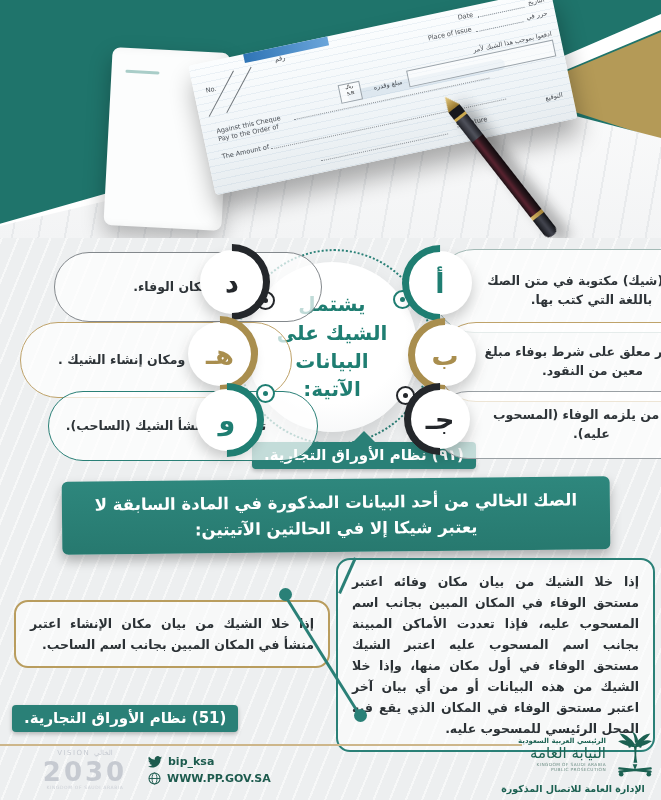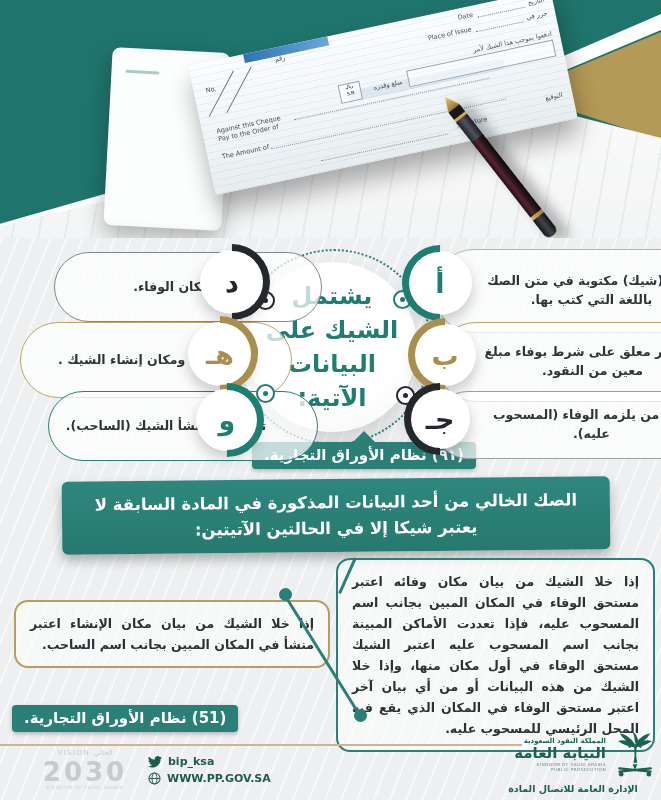--- a/index.html
+++ b/index.html
@@ -45,21 +45,21 @@
   .pen .grip{height:26px;background:linear-gradient(90deg,#23242a,#50525c,#1b1c22);}
   .pen .body{flex:1;background:linear-gradient(90deg,#1d1115,#5a2330 35%,#2a161c 65%,#110a0d);}
   .pen .ring{height:4px;background:linear-gradient(90deg,#d8b867,#a07f35);}
   .pen .cap{height:24px;border-radius:0 0 6px 6px;background:linear-gradient(90deg,#15161b,#43454f,#0f1014);}
 
   
   .hub-ring{position:absolute;left:236px;top:249px;width:192px;height:192px;border:2.5px dotted #2a8077;border-radius:50%;}
   .hub{position:absolute;left:247px;top:262px;width:170px;height:170px;border-radius:50%;
       background:radial-gradient(circle at 50% 40%,#ffffff 55%,#f0f2f3 100%);
       box-shadow:0 12px 24px rgba(0,0,0,.13);display:flex;align-items:center;justify-content:center;}
-  .hub span{color:#1f7e72;font-weight:bold;font-size:24px;line-height:1.42;text-align:center;white-space:pre-line;direction:rtl;}
+  .hub span{color:#1f7e72;font-weight:bold;font-size:20px;line-height:1.42;text-align:center;white-space:pre-line;direction:rtl;}
   .bubble{position:absolute;display:flex;align-items:center;justify-content:center;
       border:1.6px solid #aaa;border-radius:40px;background:rgba(255,255,255,.72);}
   .bubble span{direction:rtl;text-align:center;font-weight:bold;font-size:12.5px;line-height:1.5;color:#2e3438;}
   .pad-l{padding:4px 12px 4px 46px;}   
   .pad-r{padding:4px 46px 4px 12px;}   
   .lcircle{position:absolute;border-radius:50%;background:#fff;display:flex;align-items:center;justify-content:center;
       box-shadow:0 7px 14px rgba(0,0,0,.20);z-index:3;}
   .lcircle span{font-weight:bold;font-size:27px;color:var(--c);direction:rtl;line-height:1;}
   .cres{position:absolute;inset:-6px;border:7px solid var(--c);border-radius:50%;}
   .arc-left{border-color:var(--c) transparent transparent var(--c);transform:rotate(-45deg);}
@@ -88,21 +88,21 @@
   .vision{position:absolute;left:33px;top:750px;width:104px;color:#c6cad1;text-align:center;line-height:1.1;}
   .vision .v1{font-size:7px;letter-spacing:1.5px;}
   .vision .v2{font-size:26px;font-weight:bold;letter-spacing:3px;}
   .vision .v3{font-size:4.5px;letter-spacing:.6px;color:#ced2d8;}
   .links{position:absolute;left:148px;top:755px;color:#1d5b4e;font-weight:bold;font-size:11px;}
   .links .row{display:flex;align-items:flex-end;gap:6px;margin-bottom:4px;}
   .pp{position:absolute;left:488px;top:730px;width:170px;}
   .pp-top{display:flex;flex-direction:row;justify-content:flex-end;align-items:center;gap:6px;}
   .pp-text{text-align:right;line-height:1.15;}
   .pp-text .t1{font-size:7px;color:#1c6152;font-weight:bold;}
-  .pp-text .t2{font-size:15px;color:#1c6152;font-weight:bold;}
+  .pp-text .t2{font-size:15px;color:#1c6152;font-weight:normal;}
   .pp-text .t3{font-size:4.3px;color:#6f8f86;letter-spacing:.4px;}
   .pp-dept{margin-top:3px;text-align:center;font-size:9.5px;font-weight:bold;color:#1c6152;direction:rtl;}
 </style>
 </head>
 <body>
 
 <div class="page">
 
   <div class="hero">
     <div class="hero-stripe"></div>
@@ -262,21 +262,21 @@
         <ellipse cx="10" cy="10" rx="3.8" ry="8.5" fill="none" stroke="#1d5b4e" stroke-width="1.4"></ellipse>
         <line x1="1.5" y1="10" x2="18.5" y2="10" stroke="#1d5b4e" stroke-width="1.4"></line>
       </svg>
       <span>WWW.PP.GOV.SA</span>
     </div>
   </div>
 
   <div class="pp">
     <div class="pp-top">
       <div class="pp-text">
-        <div class="t1">المملكة النقود السعودية</div>
+        <div class="t1">الرئيسي العربية السعودية</div>
         <div class="t2">النيابة العامة</div>
         <div class="t3">KINGDOM OF SAUDI ARABIA</div>
         <div class="t3">PUBLIC PROSECUTION</div>
       </div>
       <svg width="46" height="50" viewBox="0 0 60 64">
         <g fill="#1c6152">
           <path d="M28.5 20 q2 12 -.5 22 h5 q-2.5 -10 -.5 -22 z"></path>
           <path d="M30 20 Q18 10 8 14 q11 7 22 8 z"></path>
           <path d="M30 20 Q42 10 52 14 q-11 7 -22 8 z"></path>
           <path d="M30 18 Q20 4 10 4 q7 11 20 16 z"></path>
@@ -285,16 +285,16 @@
           <circle cx="23" cy="21" r="1.6"></circle>
             <circle cx="37" cy="21" r="1.6"></circle>
           <rect x="8" y="50" width="44" height="3" rx="1.5" transform="rotate(6 30 51)"></rect>
           <rect x="8" y="50" width="44" height="3" rx="1.5" transform="rotate(-6 30 51)"></rect>
           <circle cx="12" cy="57" r="3"></circle>
             <circle cx="48" cy="57" r="3"></circle>
           <path d="M27 44 h6 l-3 8 z"></path>
         </g>
       </svg>
     </div>
-    <div class="pp-dept">الإدارة العامة للاتصال المادة</div>
+    <div class="pp-dept">الإدارة العامة للاتصال المذكورة</div>
   </div>
 
 </div>
 
 </body></html>

